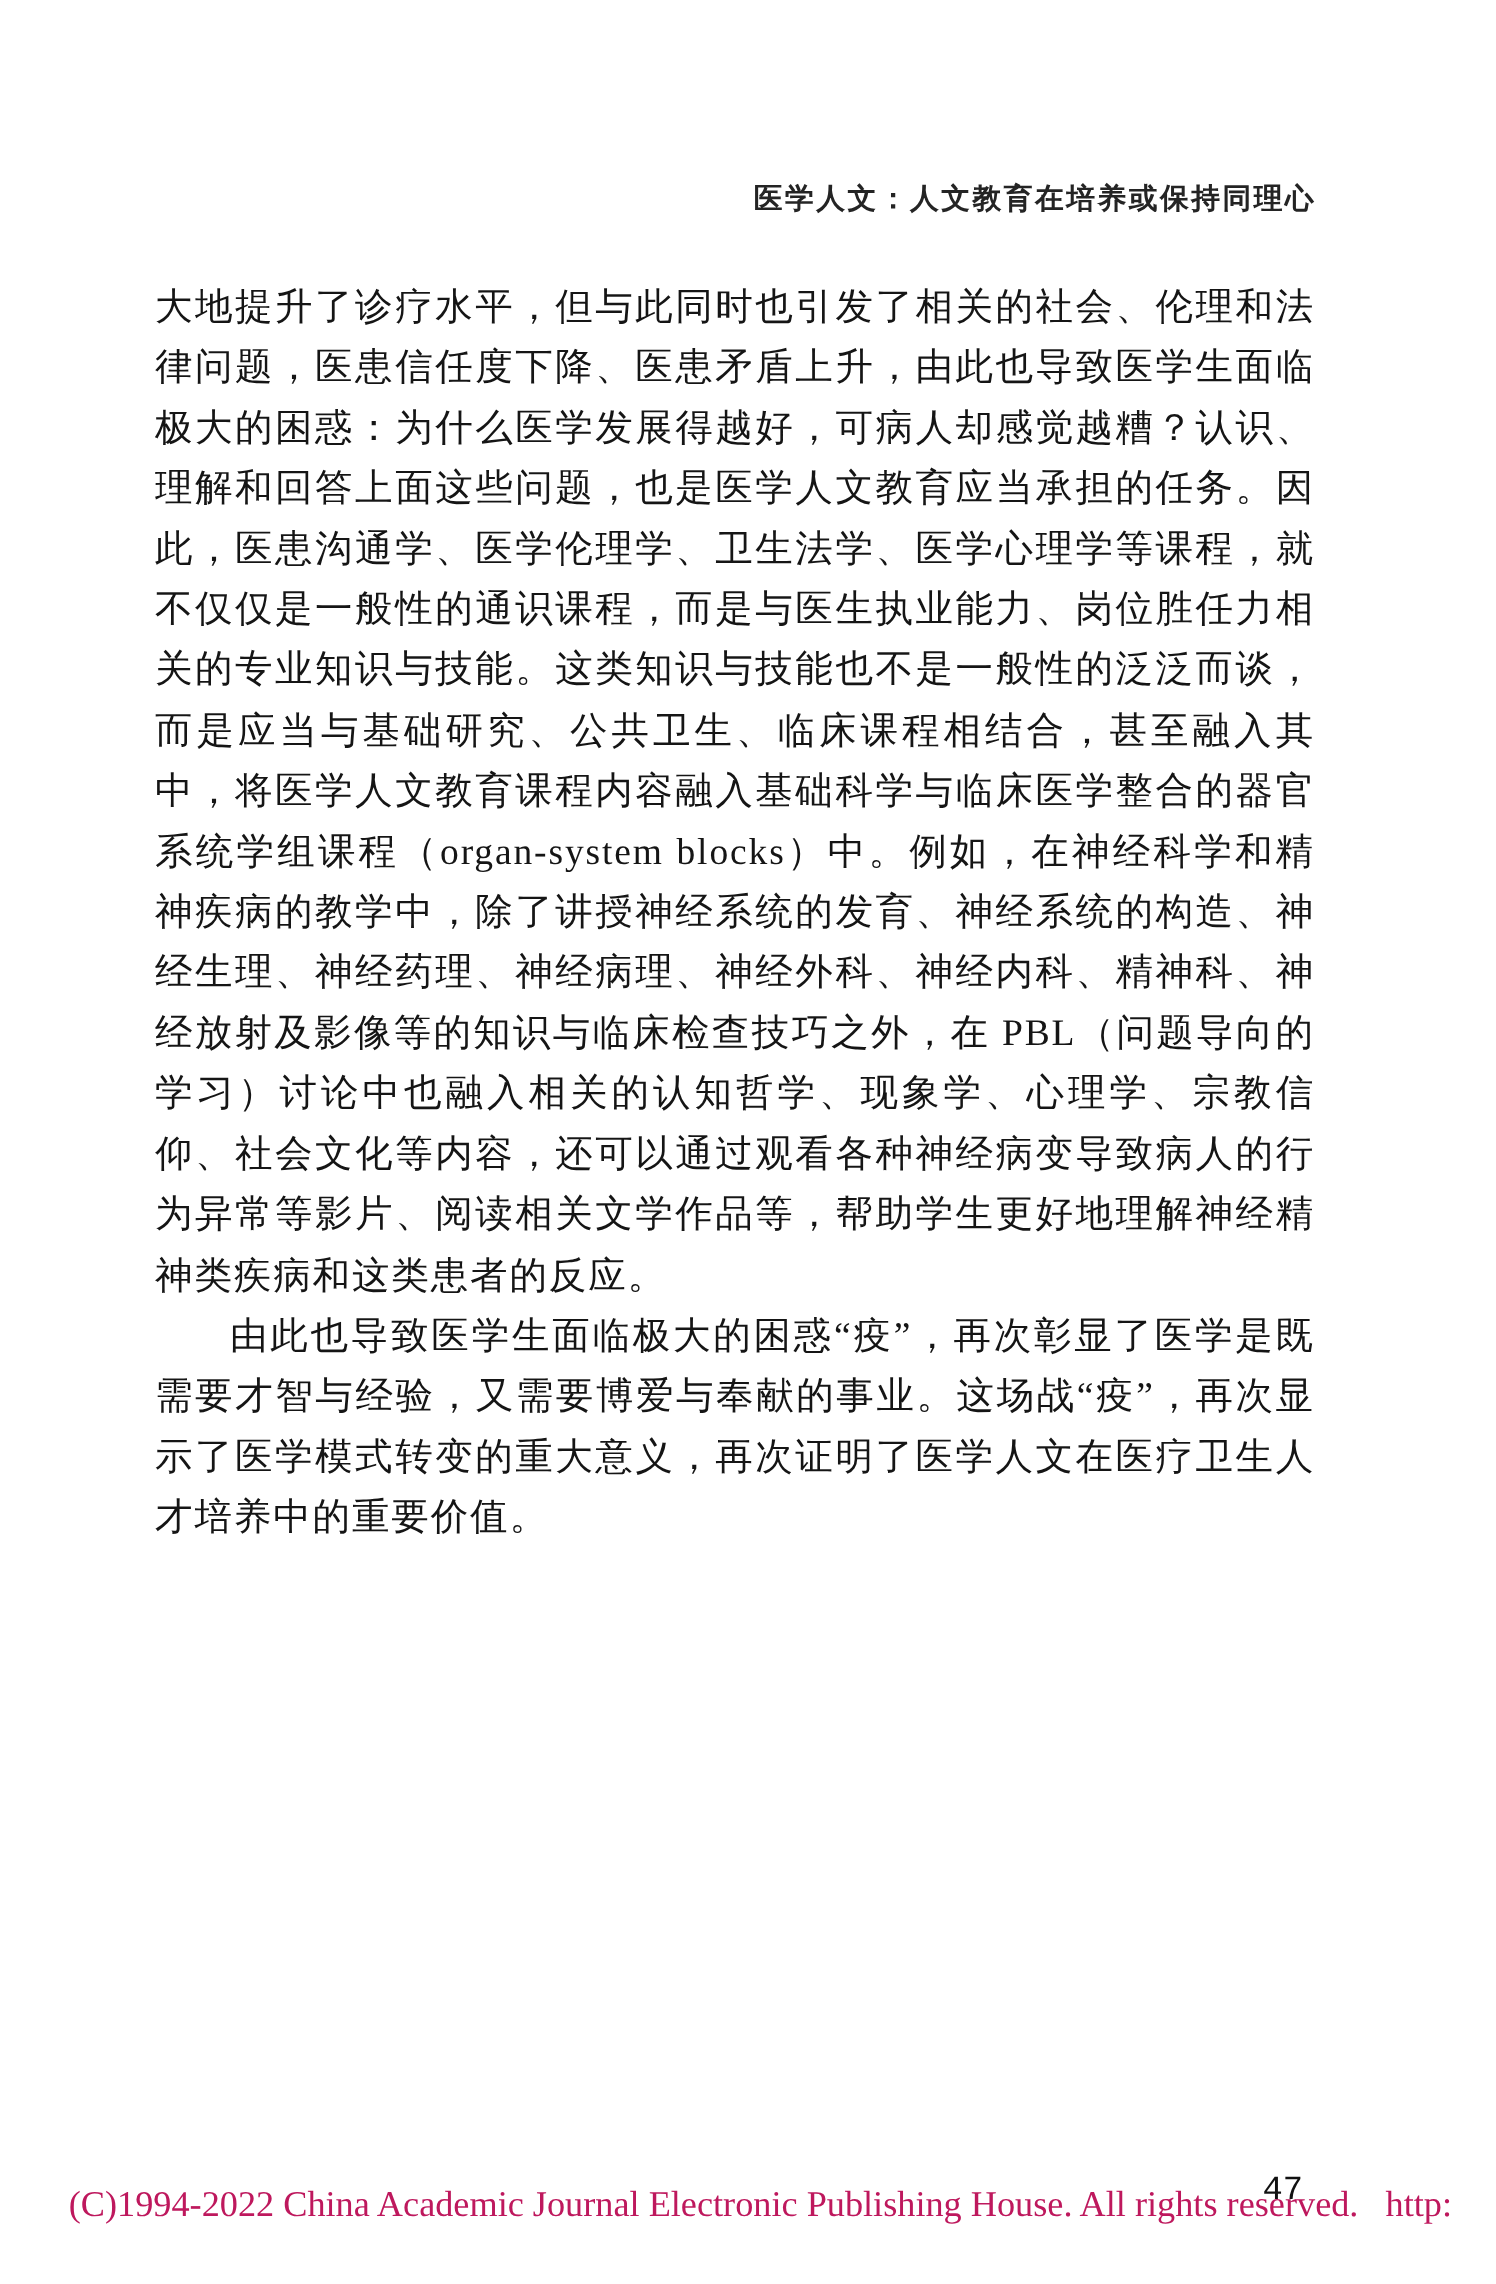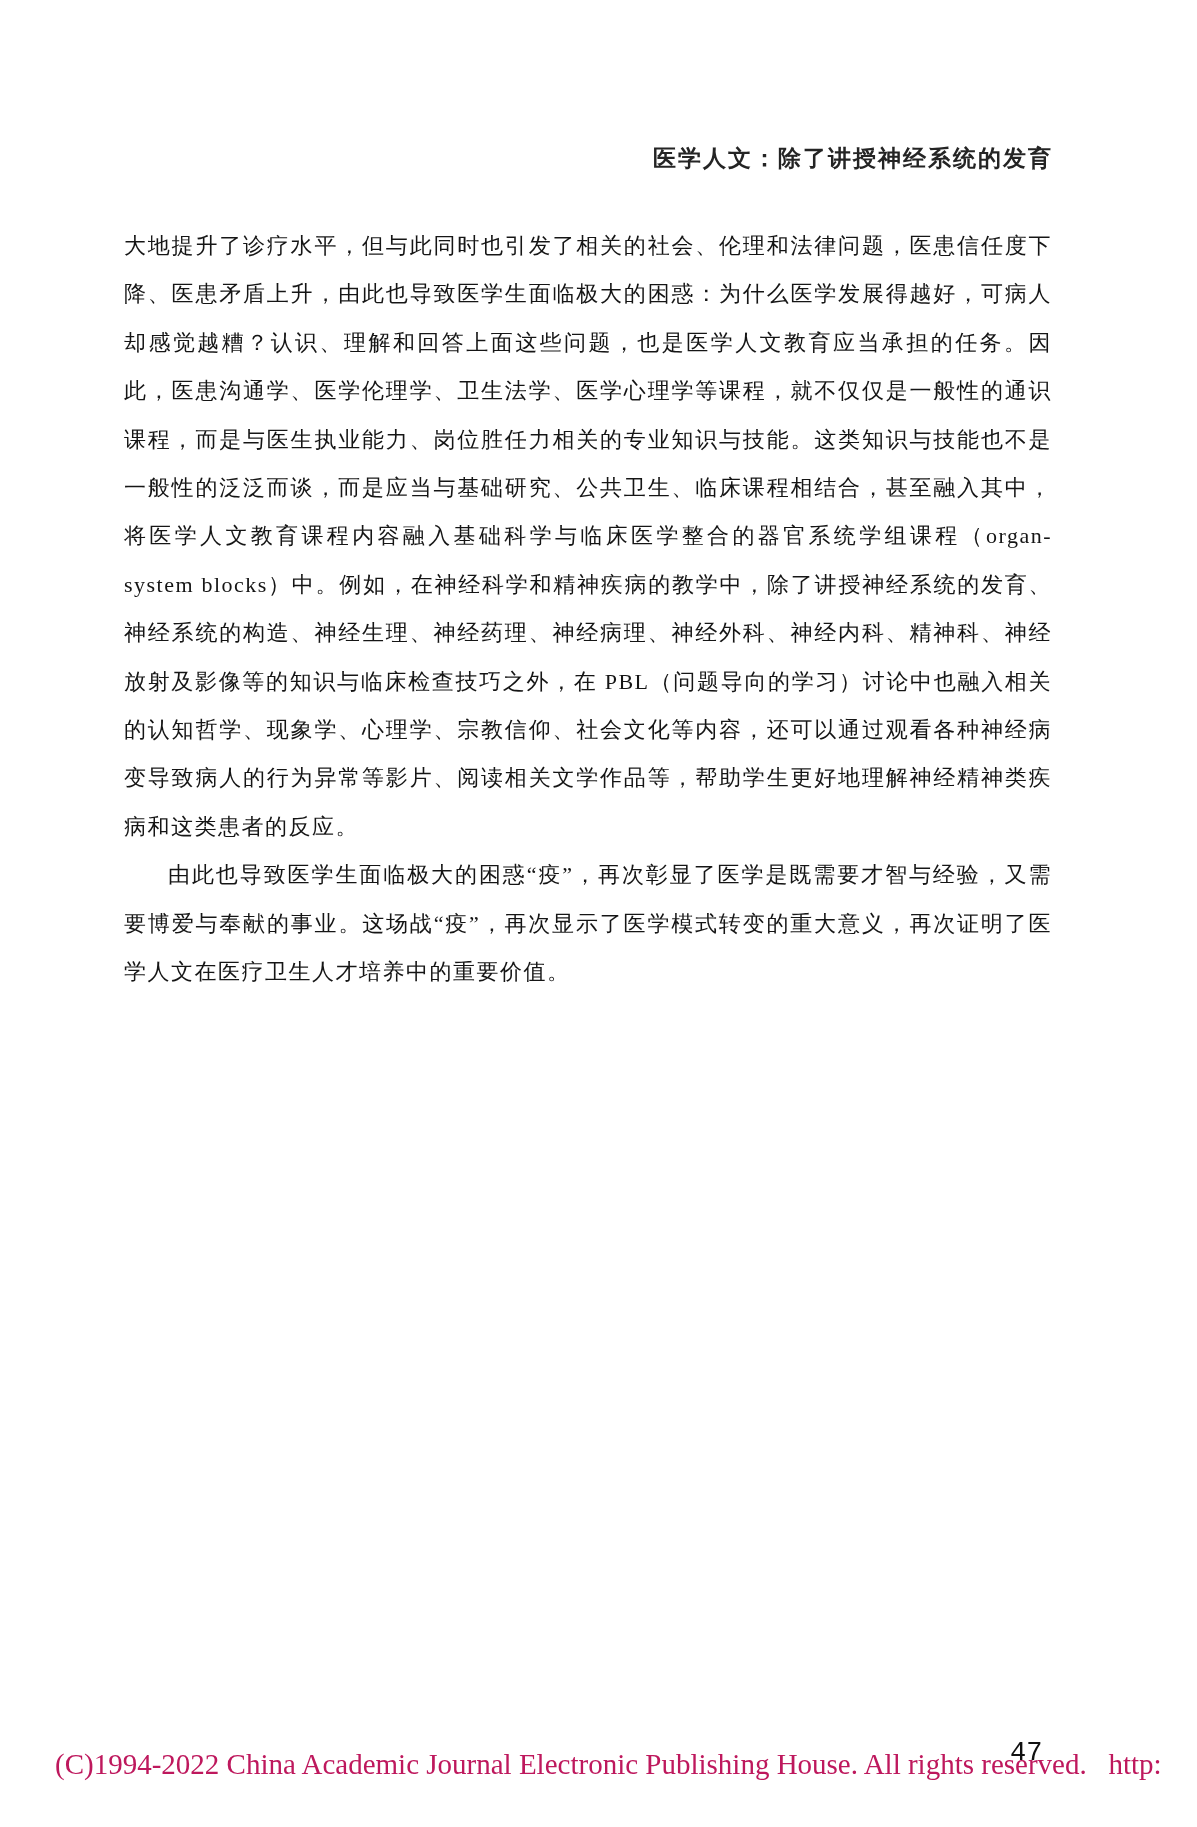--- a/index.html
+++ b/index.html
@@ -27,21 +27,21 @@
     font-size: 23px;
     letter-spacing: 2px;
     color: #242424;
     white-space: nowrap;
   }
   .content {
     position: absolute;
     top: 222px;
     left: 124px;
     width: 928px;
-    font-size: 22px;
+    font-size: 30px;
     line-height: 48.4px;
     letter-spacing: 1.5px;
     text-align: justify;
     text-justify: inter-ideograph;
     color: #151515;
   }
   .content p {
     margin: 0;
     padding: 0;
   }
@@ -67,21 +67,21 @@
     font-size: 27px;
     color: #111111;
     text-align: center;
   }
 </style>
 </head>
 <body>
 
 <div class="page">
 
-  <div class="running-header">医学人文：除了讲授神经系统的发育</div>
+  <div class="running-header">医学人文：人文教育在培养或保持同理心</div>
 
   <div class="content">
     <p>大地提升了诊疗水平，但与此同时也引发了相关的社会、伦理和法律问题，医患信任度下降、医患矛盾上升，由此也导致医学生面临极大的困惑：为什么医学发展得越好，可病人却感觉越糟？认识、理解和回答上面这些问题，也是医学人文教育应当承担的任务。因此，医患沟通学、医学伦理学、卫生法学、医学心理学等课程，就不仅仅是一般性的通识课程，而是与医生执业能力、岗位胜任力相关的专业知识与技能。这类知识与技能也不是一般性的泛泛而谈，而是应当与基础研究、公共卫生、临床课程相结合，甚至融入其中，将医学人文教育课程内容融入基础科学与临床医学整合的器官系统学组课程（organ-system blocks）中。例如，在神经科学和精神疾病的教学中，除了讲授神经系统的发育、神经系统的构造、神经生理、神经药理、神经病理、神经外科、神经内科、精神科、神经放射及影像等的知识与临床检查技巧之外，在 PBL（问题导向的学习）讨论中也融入相关的认知哲学、现象学、心理学、宗教信仰、社会文化等内容，还可以通过观看各种神经病变导致病人的行为异常等影片、阅读相关文学作品等，帮助学生更好地理解神经精神类疾病和这类患者的反应。</p>
     <p class="indent">由此也导致医学生面临极大的困惑“疫”，再次彰显了医学是既需要才智与经验，又需要博爱与奉献的事业。这场战“疫”，再次显示了医学模式转变的重大意义，再次证明了医学人文在医疗卫生人才培养中的重要价值。</p>
   </div>
 
   <div class="copyright-footer">(C)1994-2022 China Academic Journal Electronic Publishing House. All rights reserved.   http:</div>
 
   <div class="page-number">47</div>
 

